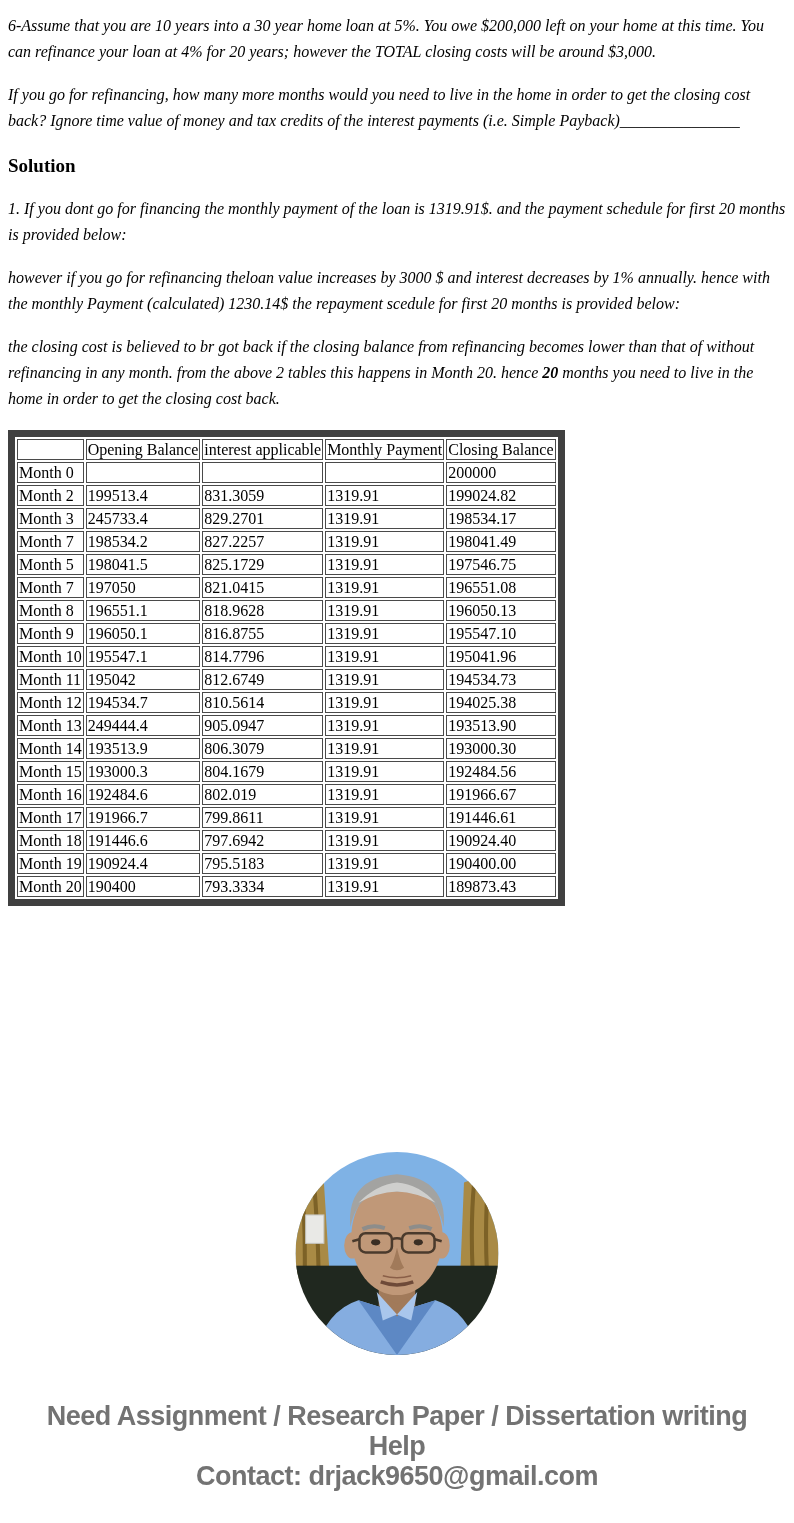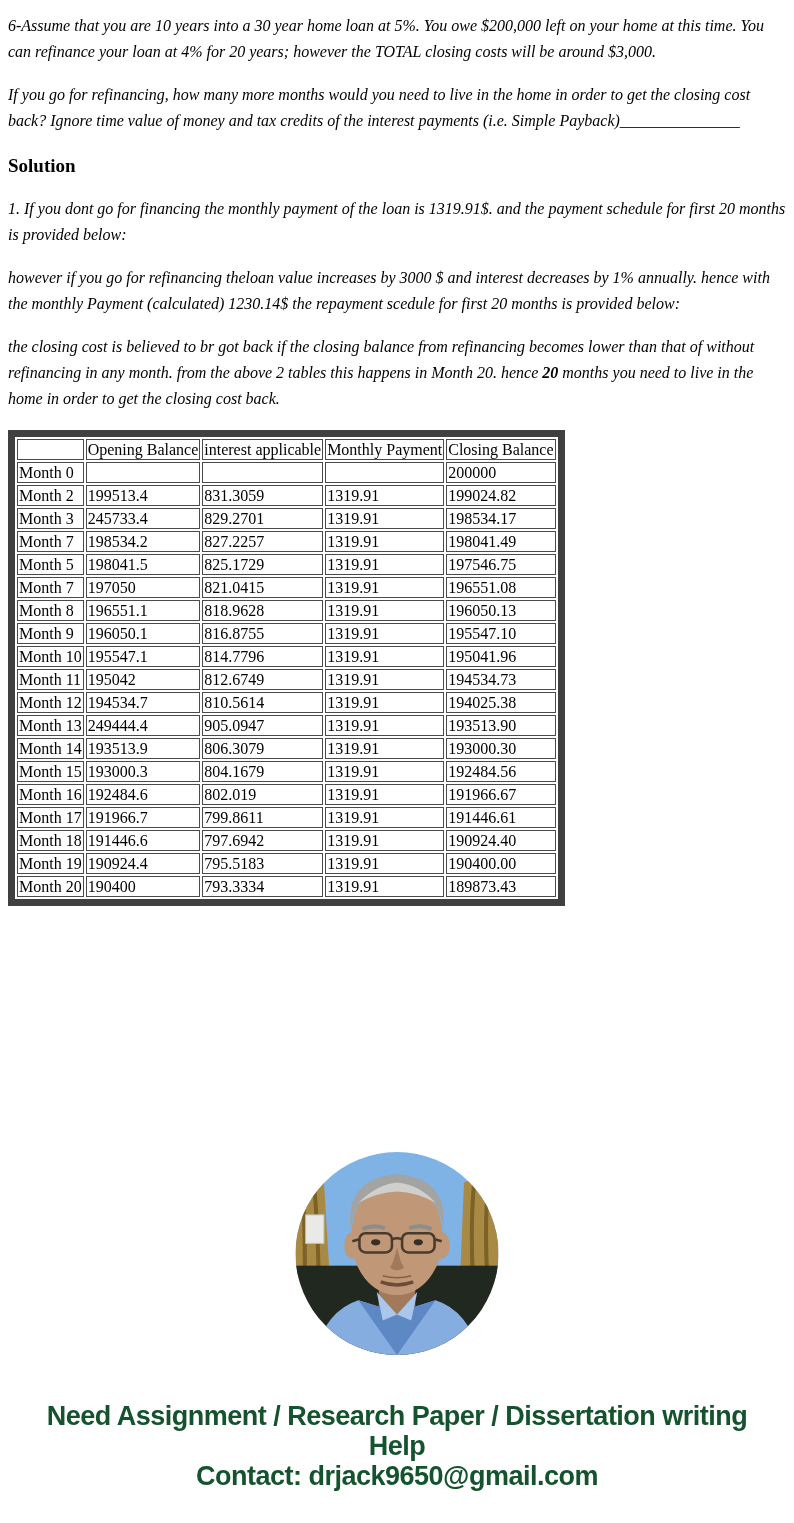--- a/index.html
+++ b/index.html
@@ -59,21 +59,21 @@
     position: absolute;
     top: 1401px;
     left: 0;
     width: 100%;
     text-align: center;
     font-family: "Liberation Sans", sans-serif;
     font-weight: bold;
     font-size: 27px;
     line-height: 30px;
     letter-spacing: -0.5px;
-    color: #14532d;
+    color: #737373;
   }
   .footer .help { margin: 0 auto; max-width: 740px; }
 </style>
 </head>
 <body>
 
 <div class="page">
 
   <p class="first">6-Assume that you are 10 years into a 30 year home loan at 5%. You owe $200,000 left on your home at this time. You can refinance your loan at 4% for 20 years; however the TOTAL closing costs will be around $3,000.</p>
   <p>If you go for refinancing, how many more months would you need to live in the home in order to get the closing cost back? Ignore time value of money and tax credits of the interest payments (i.e. Simple Payback)_______________</p>

